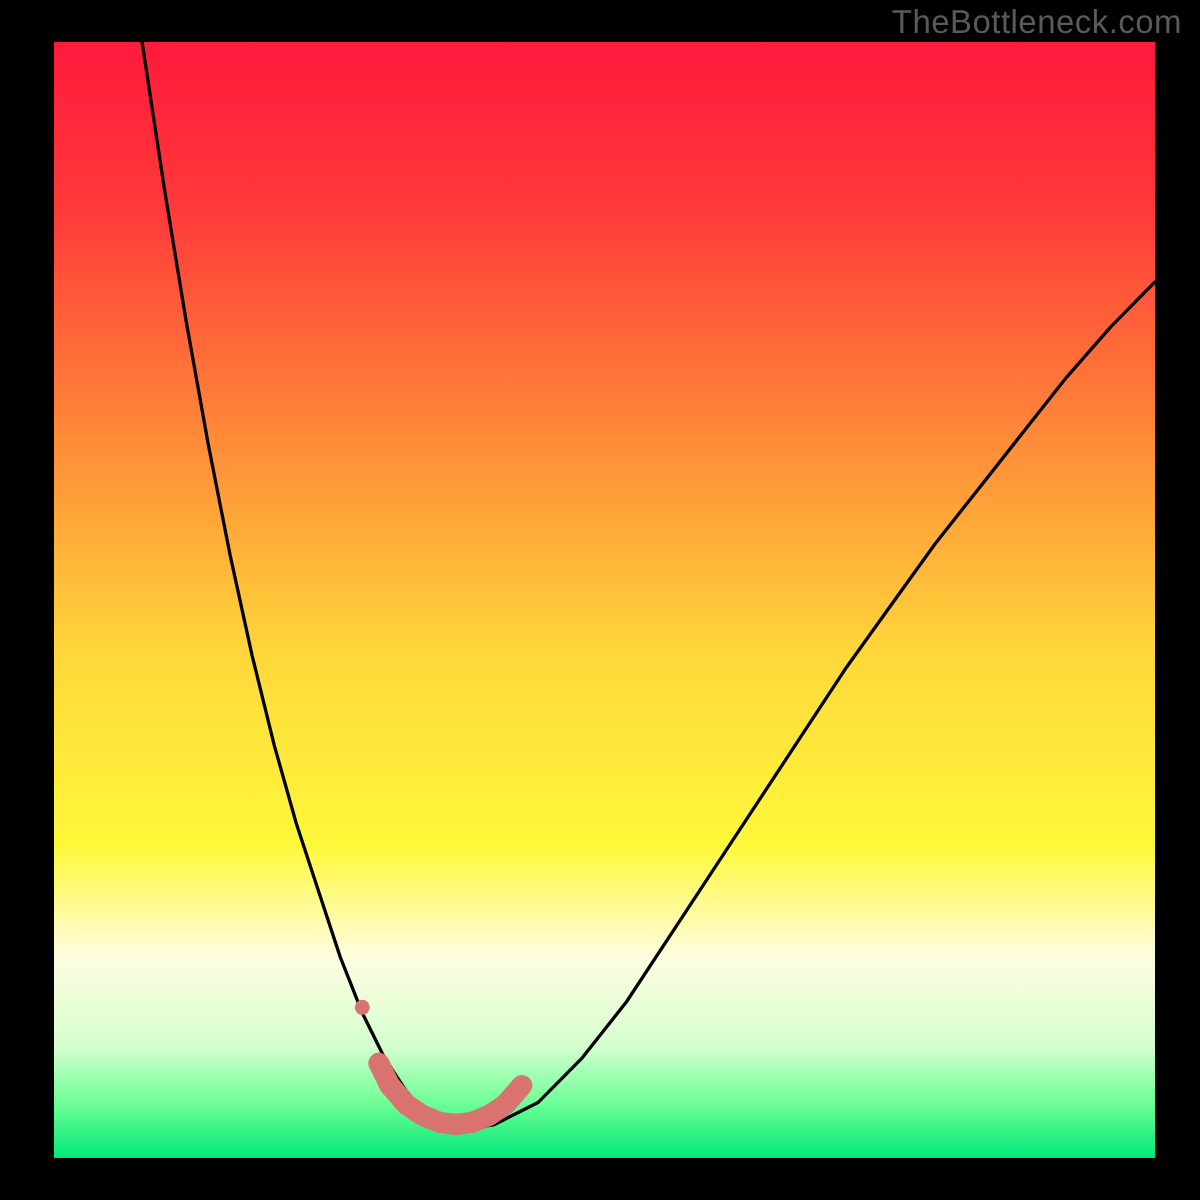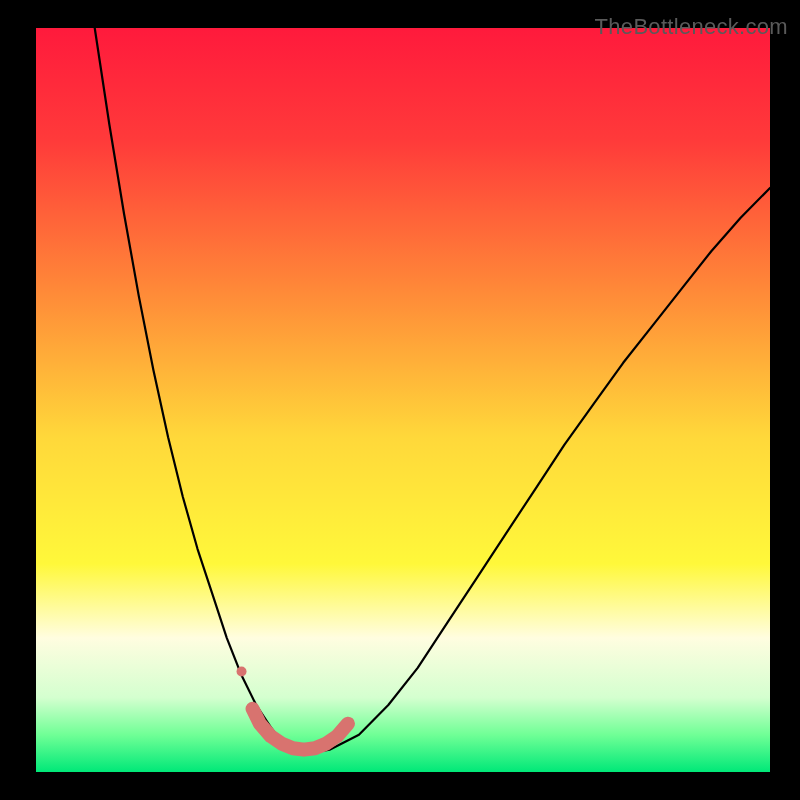--- a/index.html
+++ b/index.html
@@ -14,21 +14,21 @@
   #chart-container {
     position: relative;
     width: 800px;
     height: 800px;
   }
   svg {
     display: block;
   }
   #watermark {
     position: absolute;
-    top: 14px;
+    top: 2px;
     right: 12px;
     color: #5a5a5a;
     font-size: 22px;
     font-weight: 500;
     letter-spacing: 0.3px;
     z-index: 10;
   }
 </style>
 </head>
 <body>

